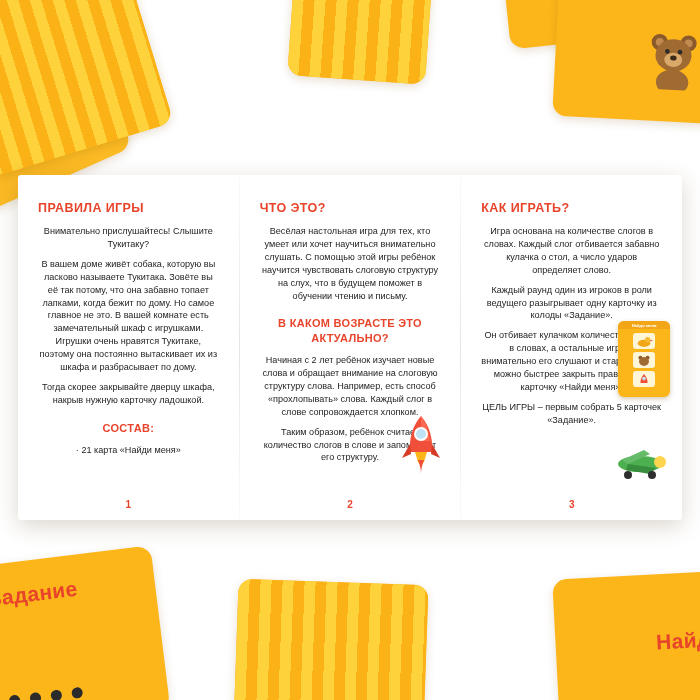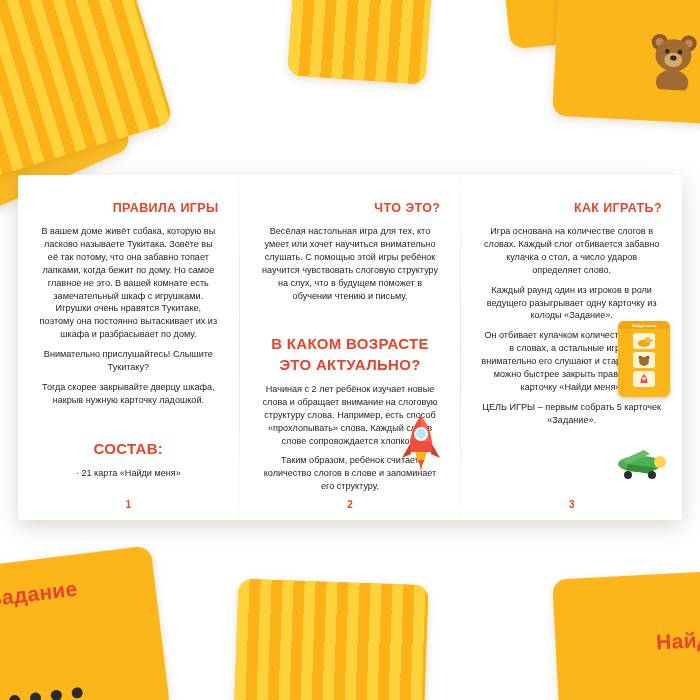--- a/index.html
+++ b/index.html
@@ -117,26 +117,26 @@
   }
   .fold {
     width: 1px;
     background: linear-gradient(to bottom, rgba(0,0,0,0.02), rgba(0,0,0,0.10), rgba(0,0,0,0.02));
   }
   .page h2 {
     margin: 0 0 10px 0;
     font-size: 12.5px;
     font-weight: bold;
     color: #e8442b;
-    text-align: right;
+    text-align: left;
     letter-spacing: .4px;
   }
   .page h3 {
-    margin: 32px 0 8px 0;
-    font-size: 15px;
+    margin: 14px 0 8px 0;
+    font-size: 11px;
     font-weight: bold;
     color: #e8442b;
     text-align: center;
     letter-spacing: .3px;
     line-height: 1.35;
   }
   .page p {
     margin: 0 0 7px 0;
     font-size: 9.1px;
     line-height: 1.42;
@@ -261,22 +261,22 @@
 </div>
 
 <div class="card" id="card-br">
   <span class="card-label" style="right:12px; top:56px;">Найди</span>
 </div>
 
 <div id="booklet">
 
   <div class="page">
     <h2>ПРАВИЛА ИГРЫ</h2>
+    <p>Внимательно прислушайтесь! Слышите Тукитаку?</p>
     <p>В вашем доме живёт собака, которую вы ласково называете Тукитака. Зовёте вы её так потому, что она забавно топает лапками, когда бежит по дому. Но самое главное не это. В вашей комнате есть замечательный шкаф с игрушками. Игрушки очень нравятся Тукитаке, поэтому она постоянно вытаскивает их из шкафа и разбрасывает по дому.</p>
-    <p>Внимательно прислушайтесь! Слышите Тукитаку?</p>
     <p>Тогда скорее закрывайте дверцу шкафа, накрыв нужную карточку ладошкой.</p>
     <h3>СОСТАВ:</h3>
     <div class="list">
       <p>· 21 карта «Найди меня»</p>
     </div>
     <div class="pagenum">1</div>
   </div>
 
   <div class="fold"></div>
 

